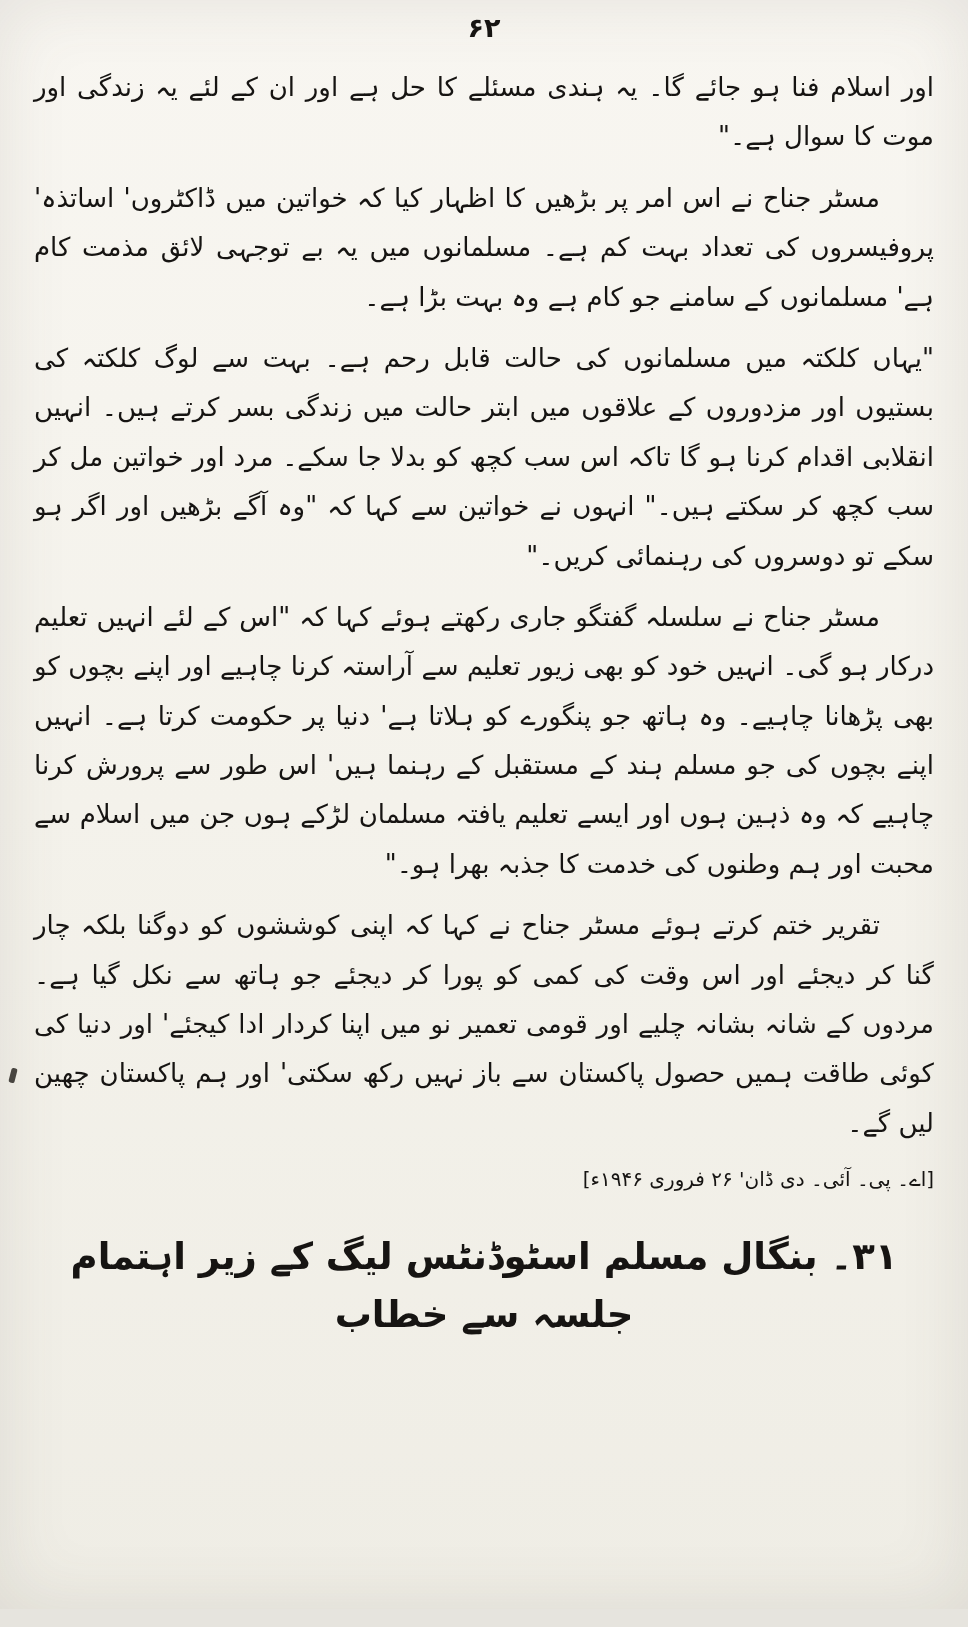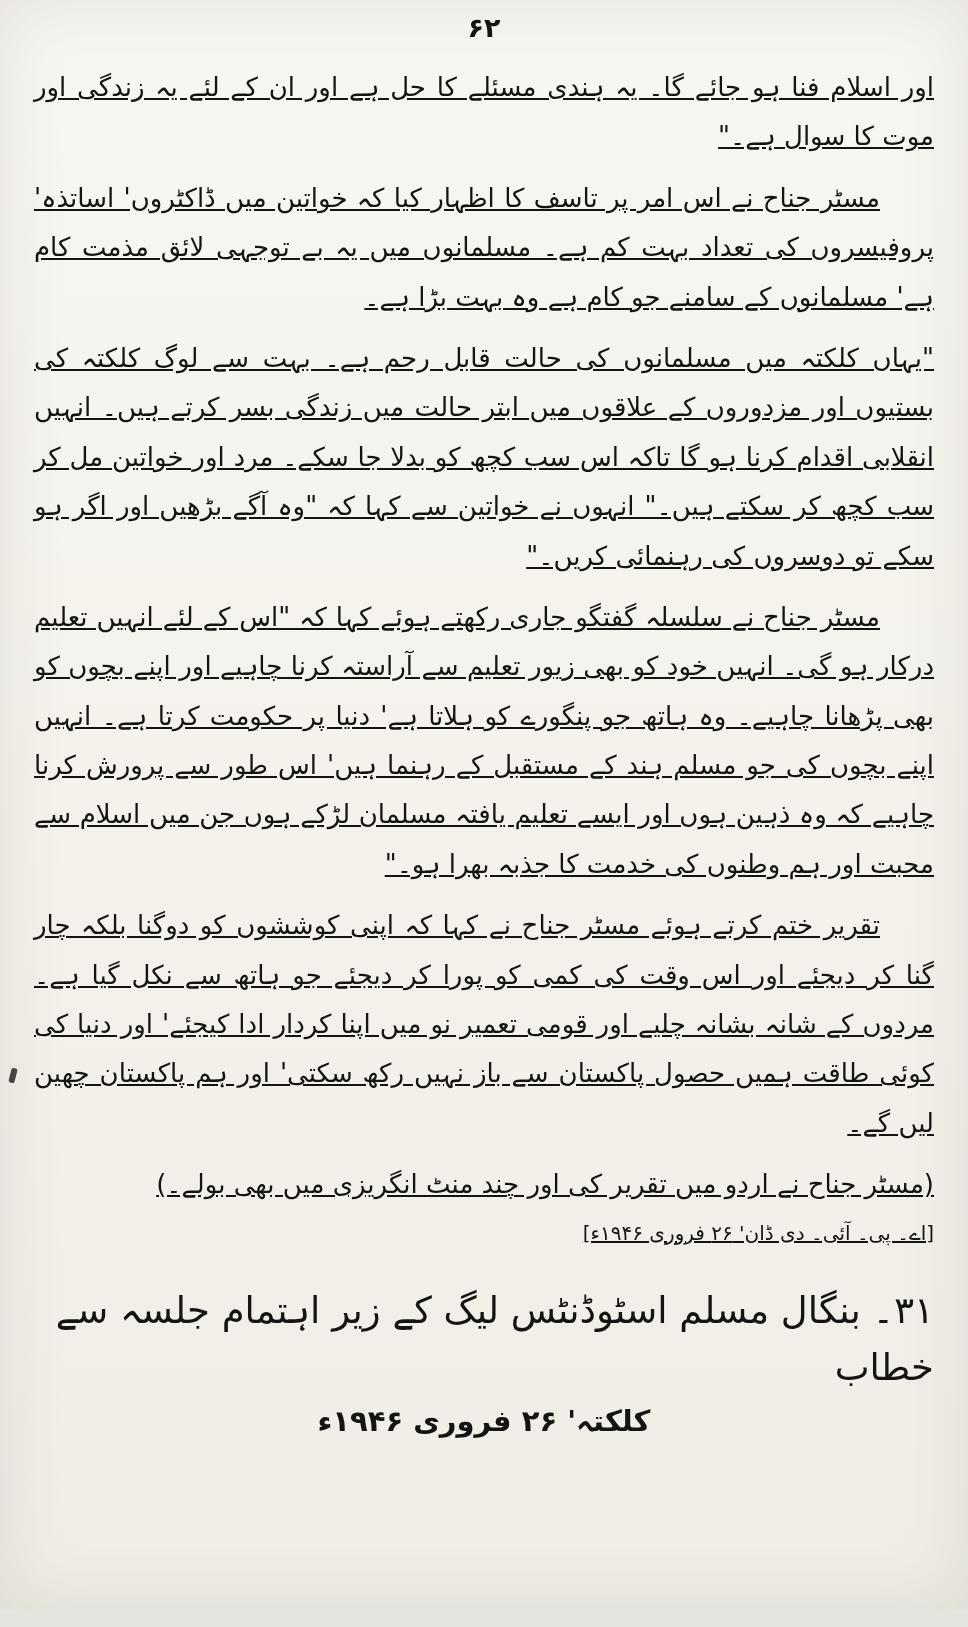--- a/index.html
+++ b/index.html
@@ -24,36 +24,35 @@
     font-weight: bold;
     margin: 0 0 20px 0;
     letter-spacing: 2px;
   }
   .para {
     font-size: 26px;
     line-height: 1.9;
     text-align: justify;
     margin: 0 0 12px 0;
     text-indent: 54px;
-    text-decoration: underline;
   }
   .para.no-indent { text-indent: 0; }
   .para.right {
     text-align: right;
     text-indent: 0;
   }
   .para.parenthetical { margin: 6px 0 4px 0; }
   .para.reference {
     font-size: 20px;
     margin: 0 0 8px 0;
   }
   .section-title {
     font-size: 37px;
-    font-weight: normal;
-    text-align: right;
+    font-weight: bold;
+    text-align: center;
     line-height: 1.55;
     margin: 30px 0 8px 0;
   }
   .section-subtitle {
     font-size: 29px;
     font-weight: bold;
     text-align: center;
     margin: 0 0 30px 0;
   }
   .speck {
@@ -68,32 +67,30 @@
 </style>
 </head>
 <body>
 
 <div class="page">
 
   <div class="page-number">۶۲</div>
 
   <p class="para no-indent">اور اسلام فنا ہو جائے گا۔ یہ ہندی مسئلے کا حل ہے اور ان کے لئے یہ زندگی اور موت کا سوال ہے۔"</p>
 
-  <p class="para">مسٹر جناح نے اس امر پر تاسف کا اظہار کیا کہ خواتین میں ڈاکٹروں' اساتذہ' پروفیسروں کی تعداد بہت کم ہے۔ مسلمانوں میں یہ بے توجہی لائق مذمت کام ہے' مسلمانوں کے سامنے جو کام ہے وہ بہت بڑا ہے۔</p>
+  <p class="para">مسٹر جناح نے اس امر پر بڑھیں کا اظہار کیا کہ خواتین میں ڈاکٹروں' اساتذہ' پروفیسروں کی تعداد بہت کم ہے۔ مسلمانوں میں یہ بے توجہی لائق مذمت کام ہے' مسلمانوں کے سامنے جو کام ہے وہ بہت بڑا ہے۔</p>
 
   <p class="para no-indent">"یہاں کلکتہ میں مسلمانوں کی حالت قابل رحم ہے۔ بہت سے لوگ کلکتہ کی بستیوں اور مزدوروں کے علاقوں میں ابتر حالت میں زندگی بسر کرتے ہیں۔ انہیں انقلابی اقدام کرنا ہو گا تاکہ اس سب کچھ کو بدلا جا سکے۔ مرد اور خواتین مل کر سب کچھ کر سکتے ہیں۔" انہوں نے خواتین سے کہا کہ "وہ آگے بڑھیں اور اگر ہو سکے تو دوسروں کی رہنمائی کریں۔"</p>
 
   <p class="para">مسٹر جناح نے سلسلہ گفتگو جاری رکھتے ہوئے کہا کہ "اس کے لئے انہیں تعلیم درکار ہو گی۔ انہیں خود کو بھی زیور تعلیم سے آراستہ کرنا چاہیے اور اپنے بچوں کو بھی پڑھانا چاہیے۔ وہ ہاتھ جو پنگورے کو ہلاتا ہے' دنیا پر حکومت کرتا ہے۔ انہیں اپنے بچوں کی جو مسلم ہند کے مستقبل کے رہنما ہیں' اس طور سے پرورش کرنا چاہیے کہ وہ ذہین ہوں اور ایسے تعلیم یافتہ مسلمان لڑکے ہوں جن میں اسلام سے محبت اور ہم وطنوں کی خدمت کا جذبہ بھرا ہو۔"</p>
 
   <p class="para">تقریر ختم کرتے ہوئے مسٹر جناح نے کہا کہ اپنی کوششوں کو دوگنا بلکہ چار گنا کر دیجئے اور اس وقت کی کمی کو پورا کر دیجئے جو ہاتھ سے نکل گیا ہے۔ مردوں کے شانہ بشانہ چلیے اور قومی تعمیر نو میں اپنا کردار ادا کیجئے' اور دنیا کی کوئی طاقت ہمیں حصول پاکستان سے باز نہیں رکھ سکتی' اور ہم پاکستان چھین لیں گے۔</p>
 
-  <p class="para right parenthetical">(مسٹر جناح نے اردو میں تقریر کی اور چند منٹ انگریزی میں بھی بولے۔)</p>
 
   <p class="para right reference">[اے۔ پی۔ آئی۔ دی ڈان' ۲۶ فروری ۱۹۴۶ء]</p>
 
   <h1 class="section-title">۳۱۔    بنگال مسلم اسٹوڈنٹس لیگ کے زیر اہتمام جلسہ سے خطاب</h1>
 
-  <h2 class="section-subtitle">کلکتہ' ۲۶ فروری ۱۹۴۶ء</h2>
 
 
   <div class="speck"></div>
 
 </div>
 
 </body></html>

